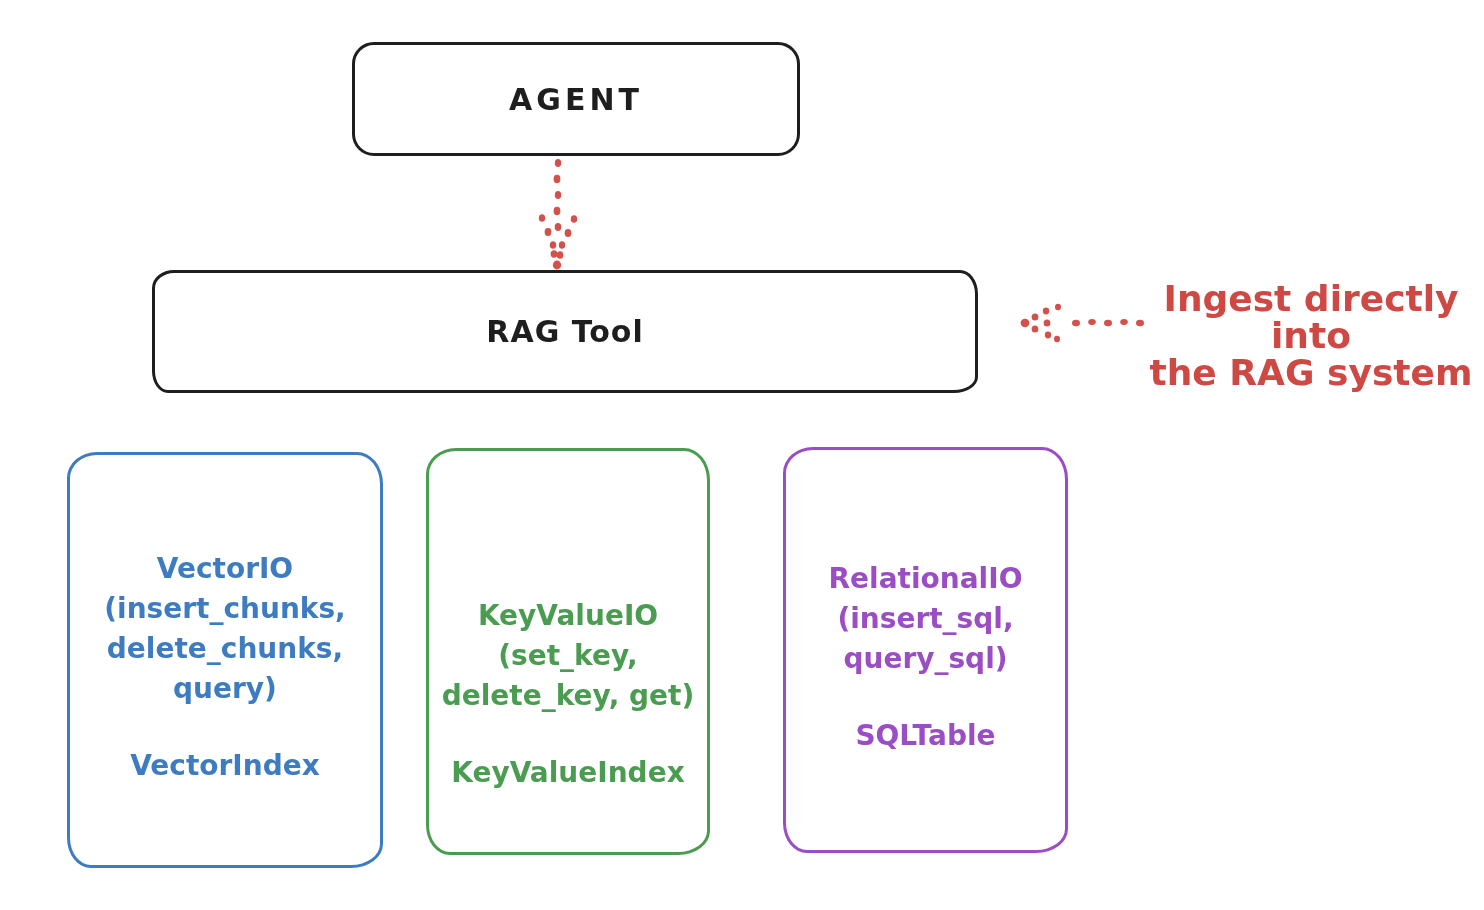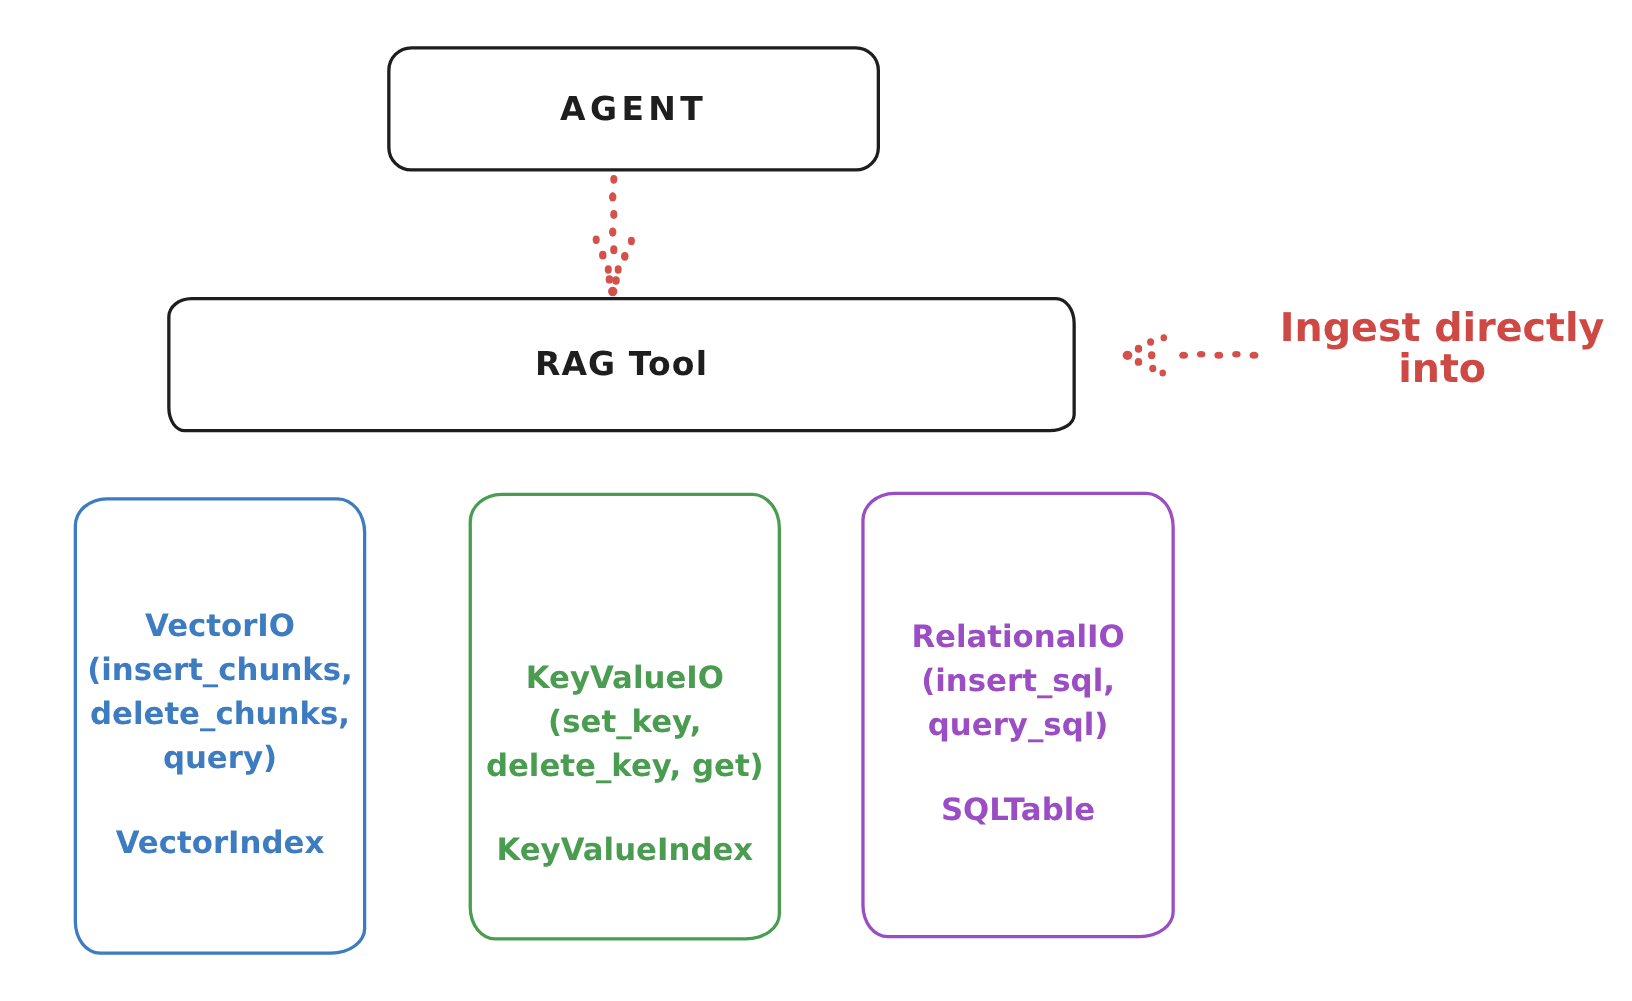--- a/index.html
+++ b/index.html
@@ -58,21 +58,21 @@
     font-size: 28px;
     line-height: 40px;
   }
   .io-footer {
     font-size: 28px;
     line-height: 40px;
     margin-top: 37px;
   }
   .box-blue {
     left: 67px; top: 452px;
-    width: 266px; height: 416px;
+    width: 316px; height: 416px;
     border: 3.5px solid #3d7cc0;
     color: #3d7cc0;
   }
   .box-blue .box-content { padding-top: 94px; }
   .box-green {
     left: 426px; top: 448px;
     width: 284px; height: 407px;
     border: 3.5px solid #4a9d50;
     color: #4a9d50;
   }
@@ -149,20 +149,21 @@
       <ellipse cx="29" cy="25" rx="3.4" ry="3.6"></ellipse>
       <ellipse cx="30" cy="37" rx="3.2" ry="3.4"></ellipse>
       <ellipse cx="17" cy="19" rx="3.4" ry="3.6"></ellipse>
       <ellipse cx="17" cy="31" rx="3.4" ry="3.6"></ellipse>
       <ellipse cx="7" cy="25" rx="4.4" ry="4.2"></ellipse>
     </g>
   </svg>
 
   <div class="annotation">
     <div>Ingest directly into</div>
+    <div>the RAG system</div>
   </div>
 
   <div class="sketch-box io-box box-blue">
     <div class="box-content">
       <div class="io-lines">
         <div>VectorIO</div>
         <div>(insert_chunks,</div>
         <div>delete_chunks,</div>
         <div>query)</div>
       </div>

